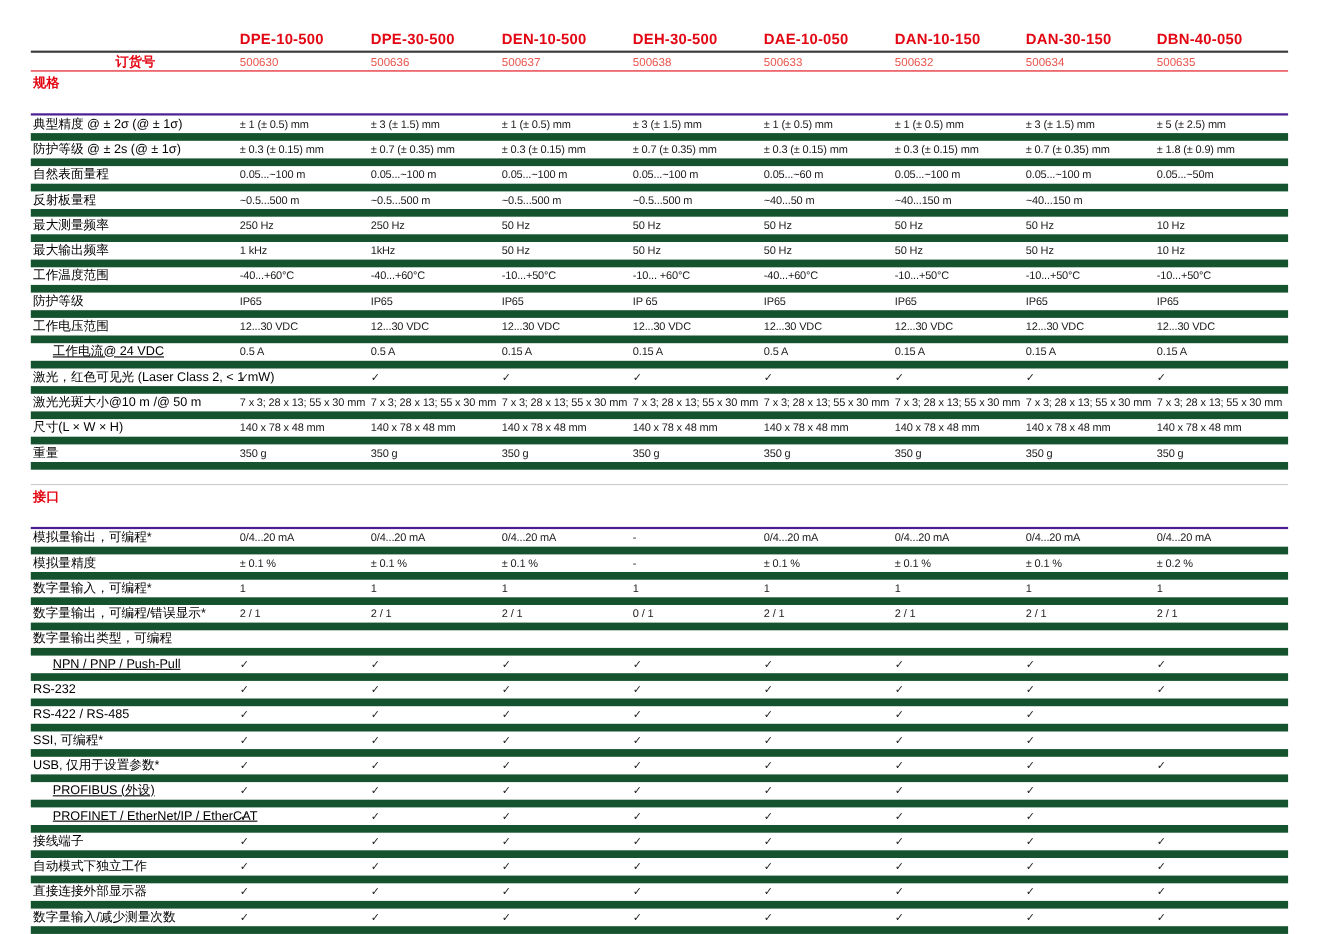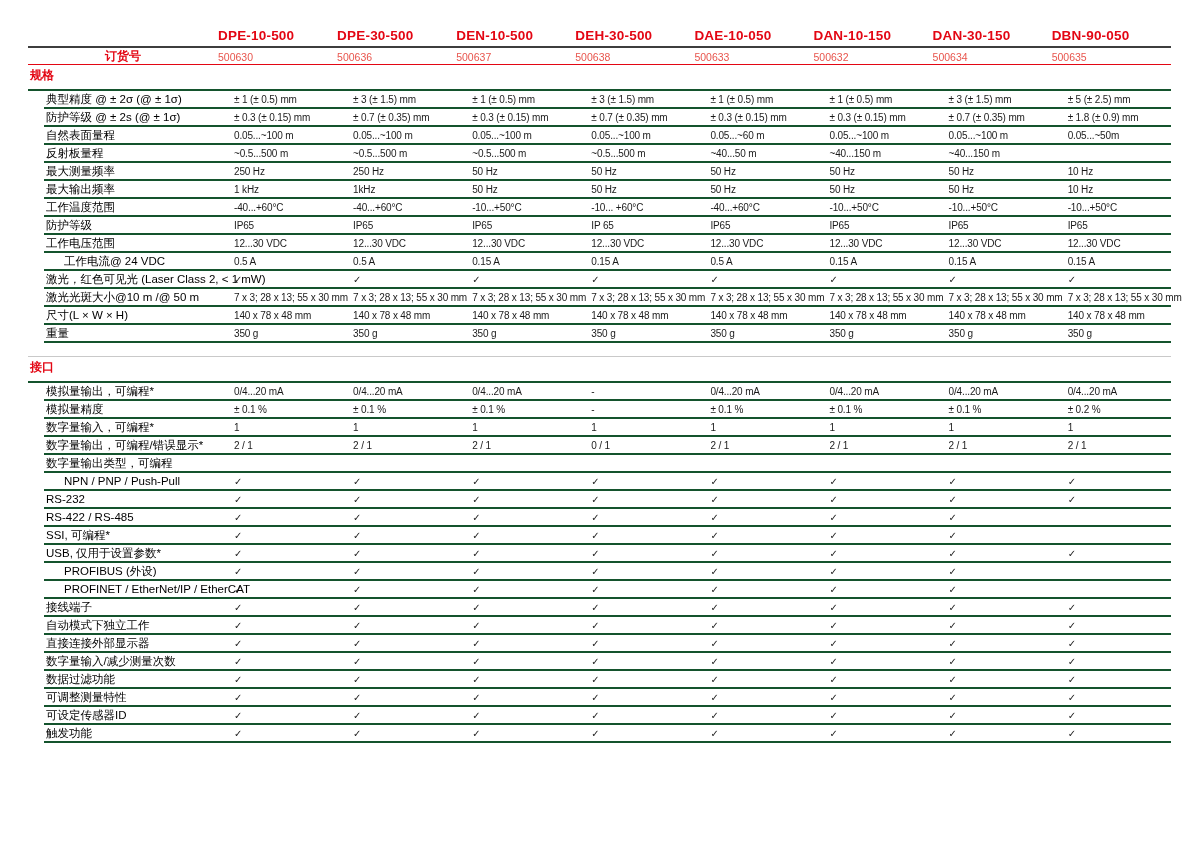--- a/index.html
+++ b/index.html
@@ -6,44 +6,44 @@
   body{width:1201px;height:849px;overflow:hidden;
        font-family:"Liberation Sans","DejaVu Sans",sans-serif;color:#1a1a1a;}
   .page{box-sizing:border-box;width:1201px;height:849px;padding:26px 28px 0 28px;}
   .tbl{width:1143px;}
   .row{display:grid;grid-template-columns:190px repeat(8,119.1px);align-items:center;}
   .head-row{align-items:end;border-bottom:2px solid #3e3e3e;padding-bottom:3px;height:17px;}
   .head-cell{font-size:13.5px;font-weight:bold;color:#e30613;letter-spacing:.2px;white-space:nowrap;}
   .order-row{height:16px;border-bottom:1px solid #e30613;}
   .order-label{font-size:12px;font-weight:bold;color:#e30613;white-space:nowrap;text-align:center;}
   .order-cell{font-size:10.5px;color:#e8554d;white-space:nowrap;}
-  .section-header{margin-top:13px;border-top:1px solid #c9c9c9;border-bottom:2px solid #14532d;
-       padding:2px 0 5px 2px;font-size:12px;font-weight:bold;color:#e30613;white-space:nowrap;}
+  .section-header{margin-top:13px;border-top:1px solid #c9c9c9;border-bottom:2px solid #4c1d95;
+       padding:2px 0 19px 2px;font-size:12px;font-weight:bold;color:#e30613;white-space:nowrap;}
   .section-header.first{margin-top:0;border-top:none;}
-  .data-row{height:16px;border-bottom:2px solid #14532d;margin-left:16px;}
+  .data-row{height:16px;border-bottom:7px solid #14532d;}
   .row-label{font-size:11.5px;color:#000;white-space:nowrap;padding-left:2px;line-height:15px;}
-  .row-label.indent{padding-left:20px;}
+  .row-label.indent{padding-left:20px;text-decoration:underline;}
   .value-cell{font-size:10px;letter-spacing:-0.15px;color:#1a1a1a;white-space:nowrap;line-height:15px;}
   .value-cell.check{font-size:10px;letter-spacing:0;color:#222;}
 </style>
 </head>
 <body>
 
 <div class="page">
   <div class="tbl">
       <div class="row head-row">
         <div class="cell"></div>
         <div class="cell head-cell">DPE-10-500</div>
         <div class="cell head-cell">DPE-30-500</div>
         <div class="cell head-cell">DEN-10-500</div>
         <div class="cell head-cell">DEH-30-500</div>
         <div class="cell head-cell">DAE-10-050</div>
         <div class="cell head-cell">DAN-10-150</div>
         <div class="cell head-cell">DAN-30-150</div>
-        <div class="cell head-cell">DBN-90-050</div>
+        <div class="cell head-cell">DBN-40-050</div>
       </div>
       <div class="row order-row">
         <div class="cell order-label">订货号</div>
         <div class="cell order-cell">500630</div>
         <div class="cell order-cell">500636</div>
         <div class="cell order-cell">500637</div>
         <div class="cell order-cell">500638</div>
         <div class="cell order-cell">500633</div>
         <div class="cell order-cell">500632</div>
         <div class="cell order-cell">500634</div>

